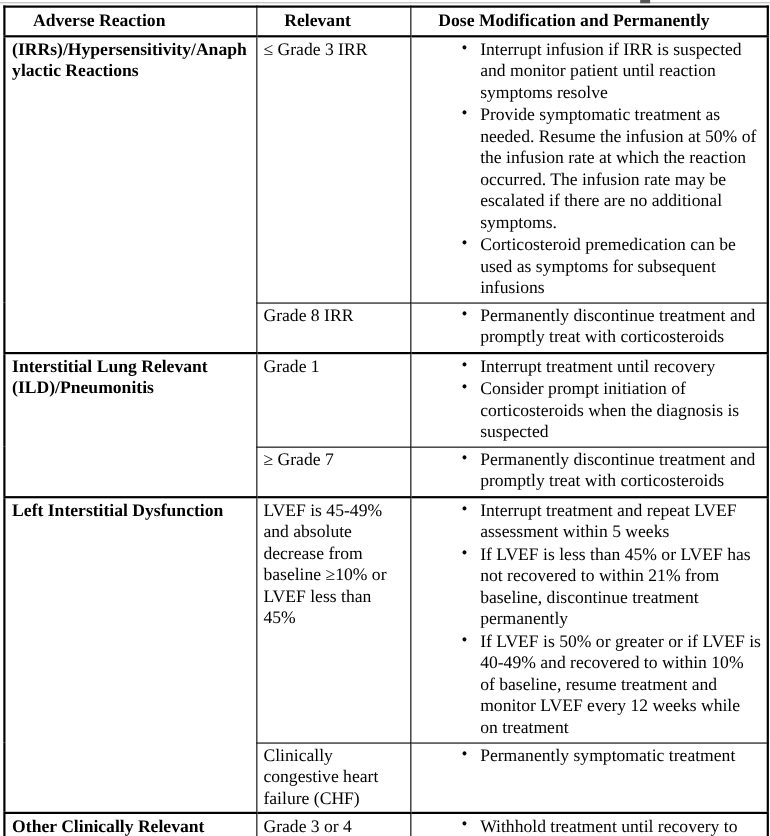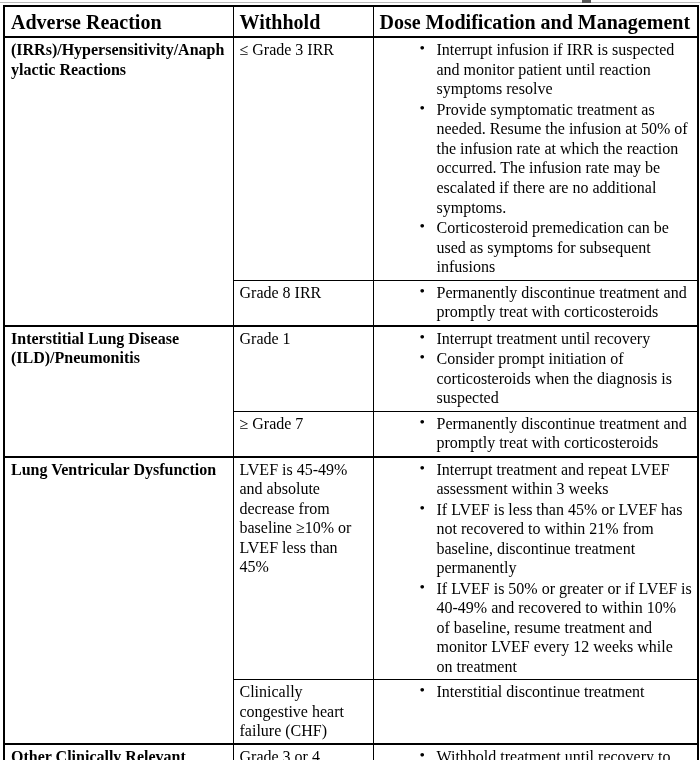--- a/index.html
+++ b/index.html
@@ -31,22 +31,23 @@
     border: 1px solid #000;
     vertical-align: top;
     text-align: left;
     padding: 2px 5px 2px 6px;
     font-size: 16px;
     line-height: 1.22;
     overflow: hidden;
   }
   th {
     font-weight: bold;
-    font-size: 20px;
+    font-size: 16px;
     padding-top: 3px;
+    padding-left: 25px;
   }
   thead th { border-bottom: 2px solid #000; }
   tr.group-start td { border-top: 2px solid #000; }
   td.reaction {
     font-weight: bold;
     overflow-wrap: break-word;
     word-wrap: break-word;
   }
   ul.bullets { list-style: none; }
   ul.bullets li {
@@ -70,22 +71,22 @@
 
 <table class="doc-table">
   <colgroup>
     <col style="width:229px">
     <col style="width:140px">
     <col style="width:325px">
   </colgroup>
   <thead>
     <tr style="height:23px">
       <th>Adverse Reaction</th>
-      <th>Withhold</th>
-      <th>Dose Modification and Management</th>
+      <th>Relevant</th>
+      <th>Dose Modification and Permanently</th>
     </tr>
   </thead>
   <tbody>
 
     <tr class="group-start" style="height:224px">
       <td class="reaction" rowspan="2">(IRRs)/Hypersensitivity/Anaphylactic Reactions</td>
       <td>≤ Grade 3 IRR</td>
       <td>
         <ul class="bullets">
           <li><span>Interrupt infusion if IRR is suspected and monitor patient until reaction symptoms resolve</span></li>
@@ -97,54 +98,54 @@
     <tr style="height:37px">
       <td>Grade 8 IRR</td>
       <td>
         <ul class="bullets">
           <li><span>Permanently discontinue treatment and promptly treat with corticosteroids</span></li>
         </ul>
       </td>
     </tr>
 
     <tr class="group-start" style="height:70px">
-      <td class="reaction" rowspan="2">Interstitial Lung Disease (ILD)/Pneumonitis</td>
+      <td class="reaction" rowspan="2">Interstitial Lung Relevant (ILD)/Pneumonitis</td>
       <td>Grade 1</td>
       <td>
         <ul class="bullets">
           <li><span>Interrupt treatment until recovery</span></li>
           <li><span>Consider prompt initiation of corticosteroids when the diagnosis is suspected</span></li>
         </ul>
       </td>
     </tr>
     <tr style="height:40px">
       <td>≥ Grade 7</td>
       <td>
         <ul class="bullets">
           <li><span>Permanently discontinue treatment and promptly treat with corticosteroids</span></li>
         </ul>
       </td>
     </tr>
 
     <tr class="group-start" style="height:211px">
-      <td class="reaction" rowspan="2">Lung Ventricular Dysfunction</td>
+      <td class="reaction" rowspan="2">Left Interstitial Dysfunction</td>
       <td>LVEF is 45-49% and absolute decrease from baseline ≥10% or LVEF less than 45%</td>
       <td>
         <ul class="bullets">
-          <li><span>Interrupt treatment and repeat LVEF assessment within 3 weeks</span></li>
+          <li><span>Interrupt treatment and repeat LVEF assessment within 5 weeks</span></li>
           <li><span>If LVEF is less than 45% or LVEF has not recovered to within 21% from baseline, discontinue treatment permanently</span></li>
           <li><span>If LVEF is 50% or greater or if LVEF is 40-49% and recovered to within 10% of baseline, resume treatment and monitor LVEF every 12 weeks while on treatment</span></li>
         </ul>
       </td>
     </tr>
     <tr style="height:54px">
       <td>Clinically congestive heart failure (CHF)</td>
       <td>
         <ul class="bullets">
-          <li><span>Interstitial discontinue treatment</span></li>
+          <li><span>Permanently symptomatic treatment</span></li>
         </ul>
       </td>
     </tr>
 
     <tr class="group-start" style="height:93px">
       <td class="reaction">Other Clinically Relevant Adverse Reactions</td>
       <td>Grade 3 or 4</td>
       <td>
         <ul class="bullets">
           <li><span>Withhold treatment until recovery to ≤Grade 5 or baseline</span></li>

